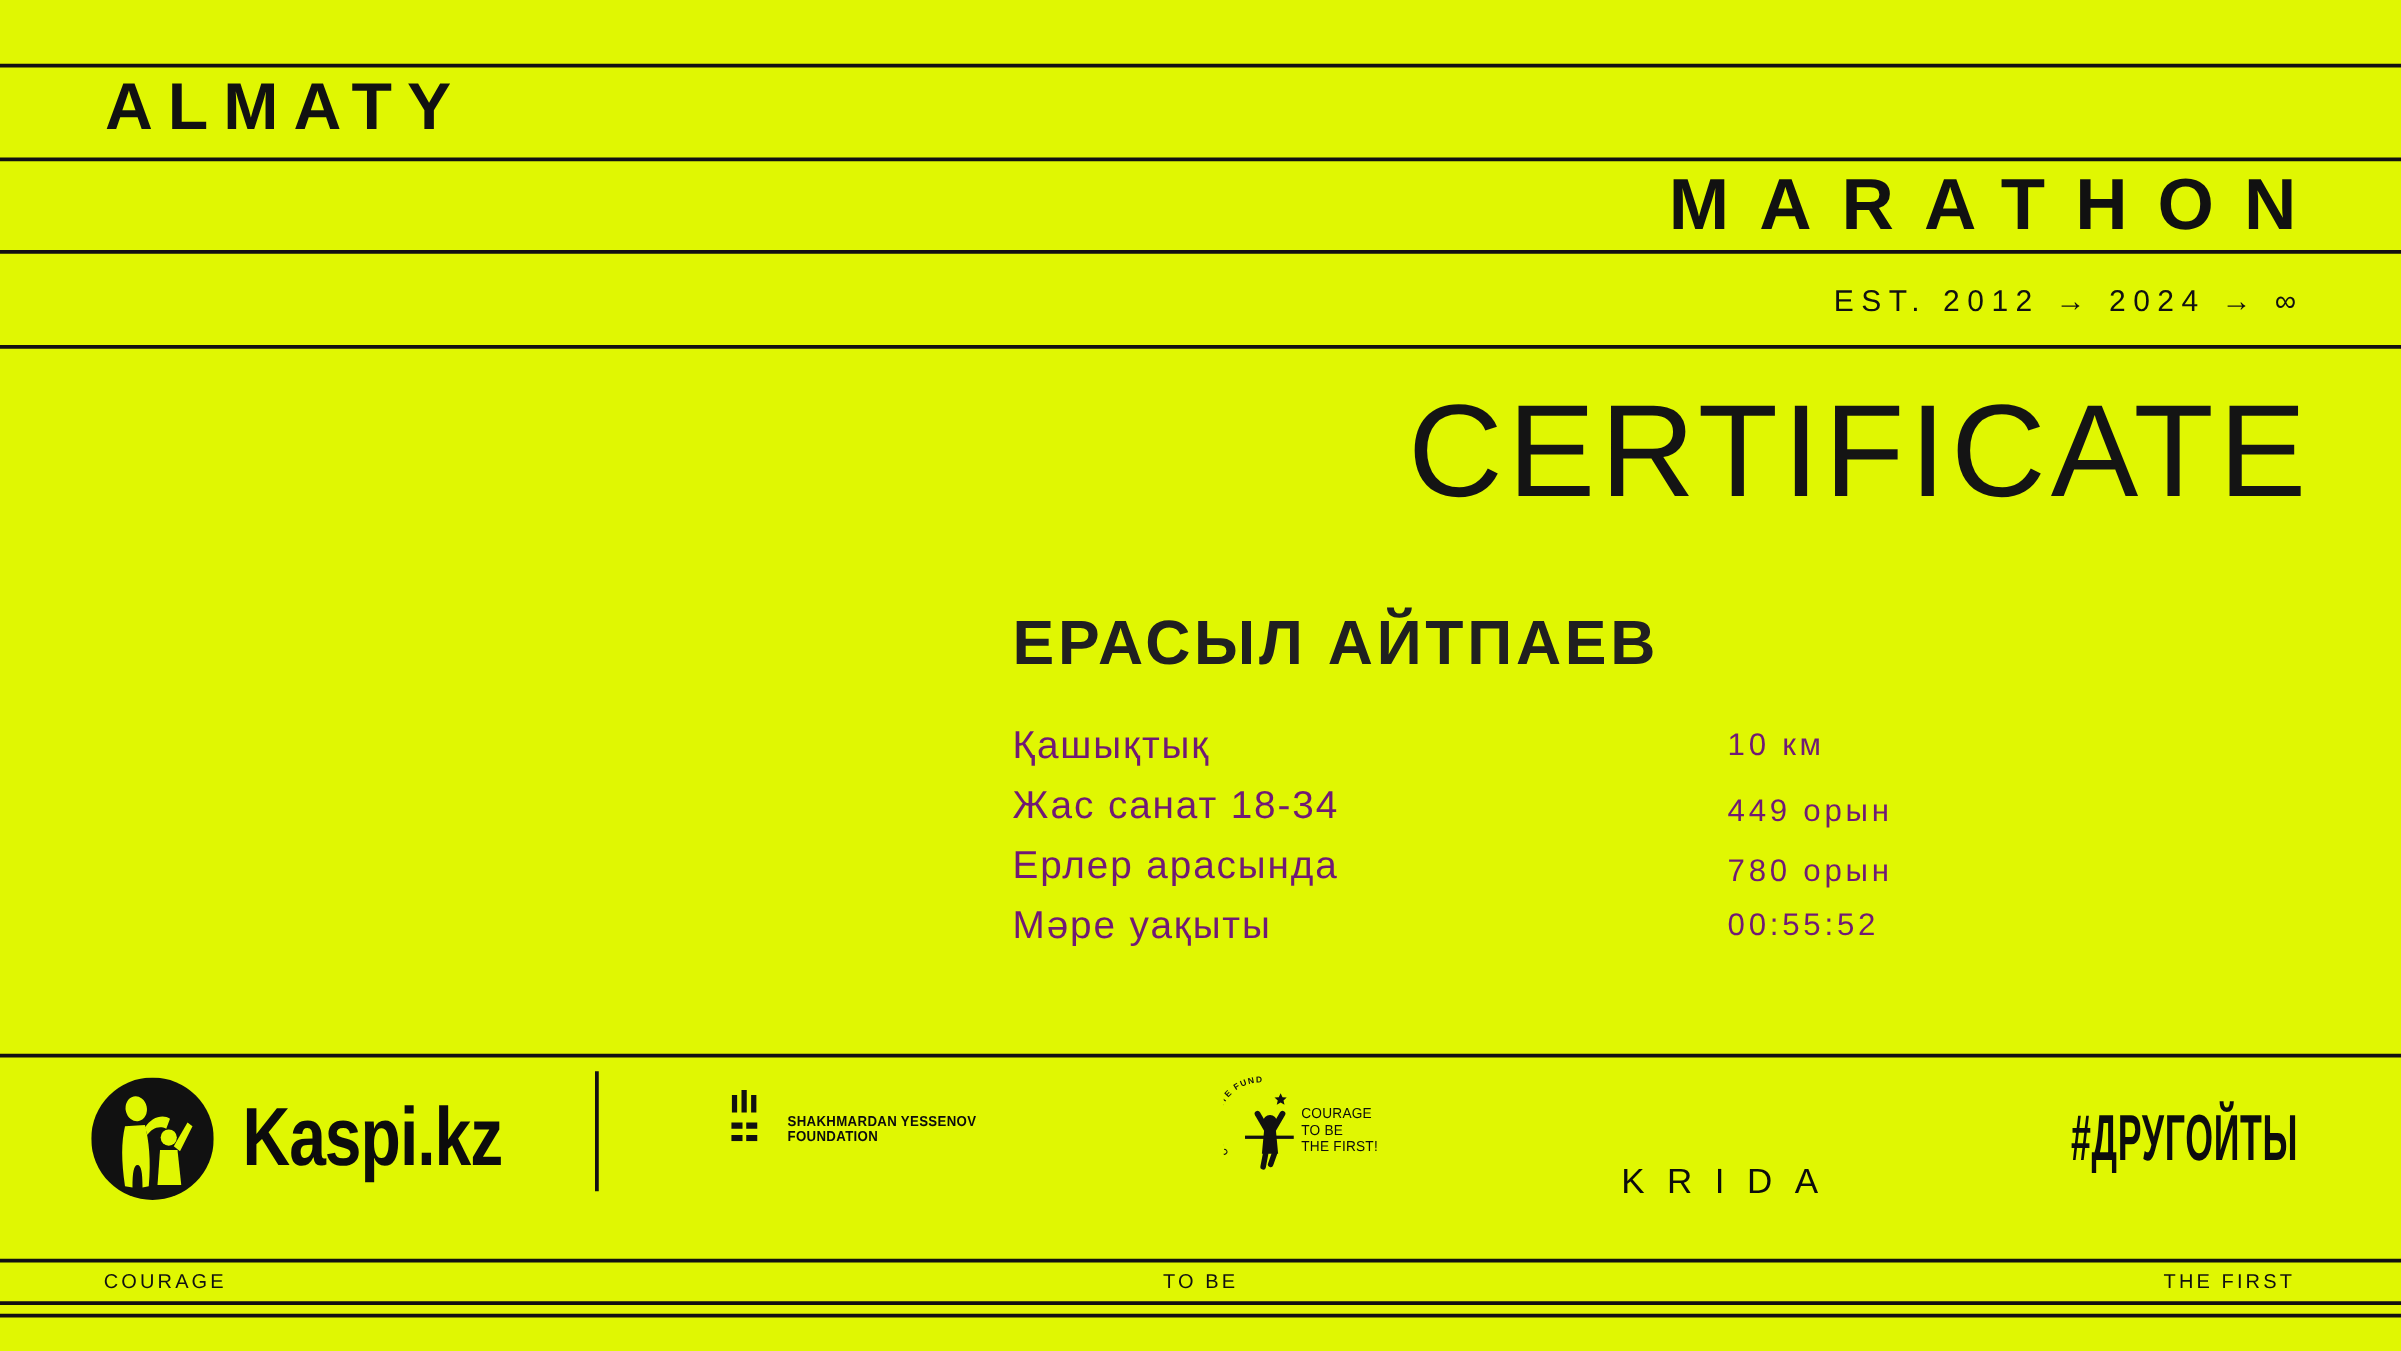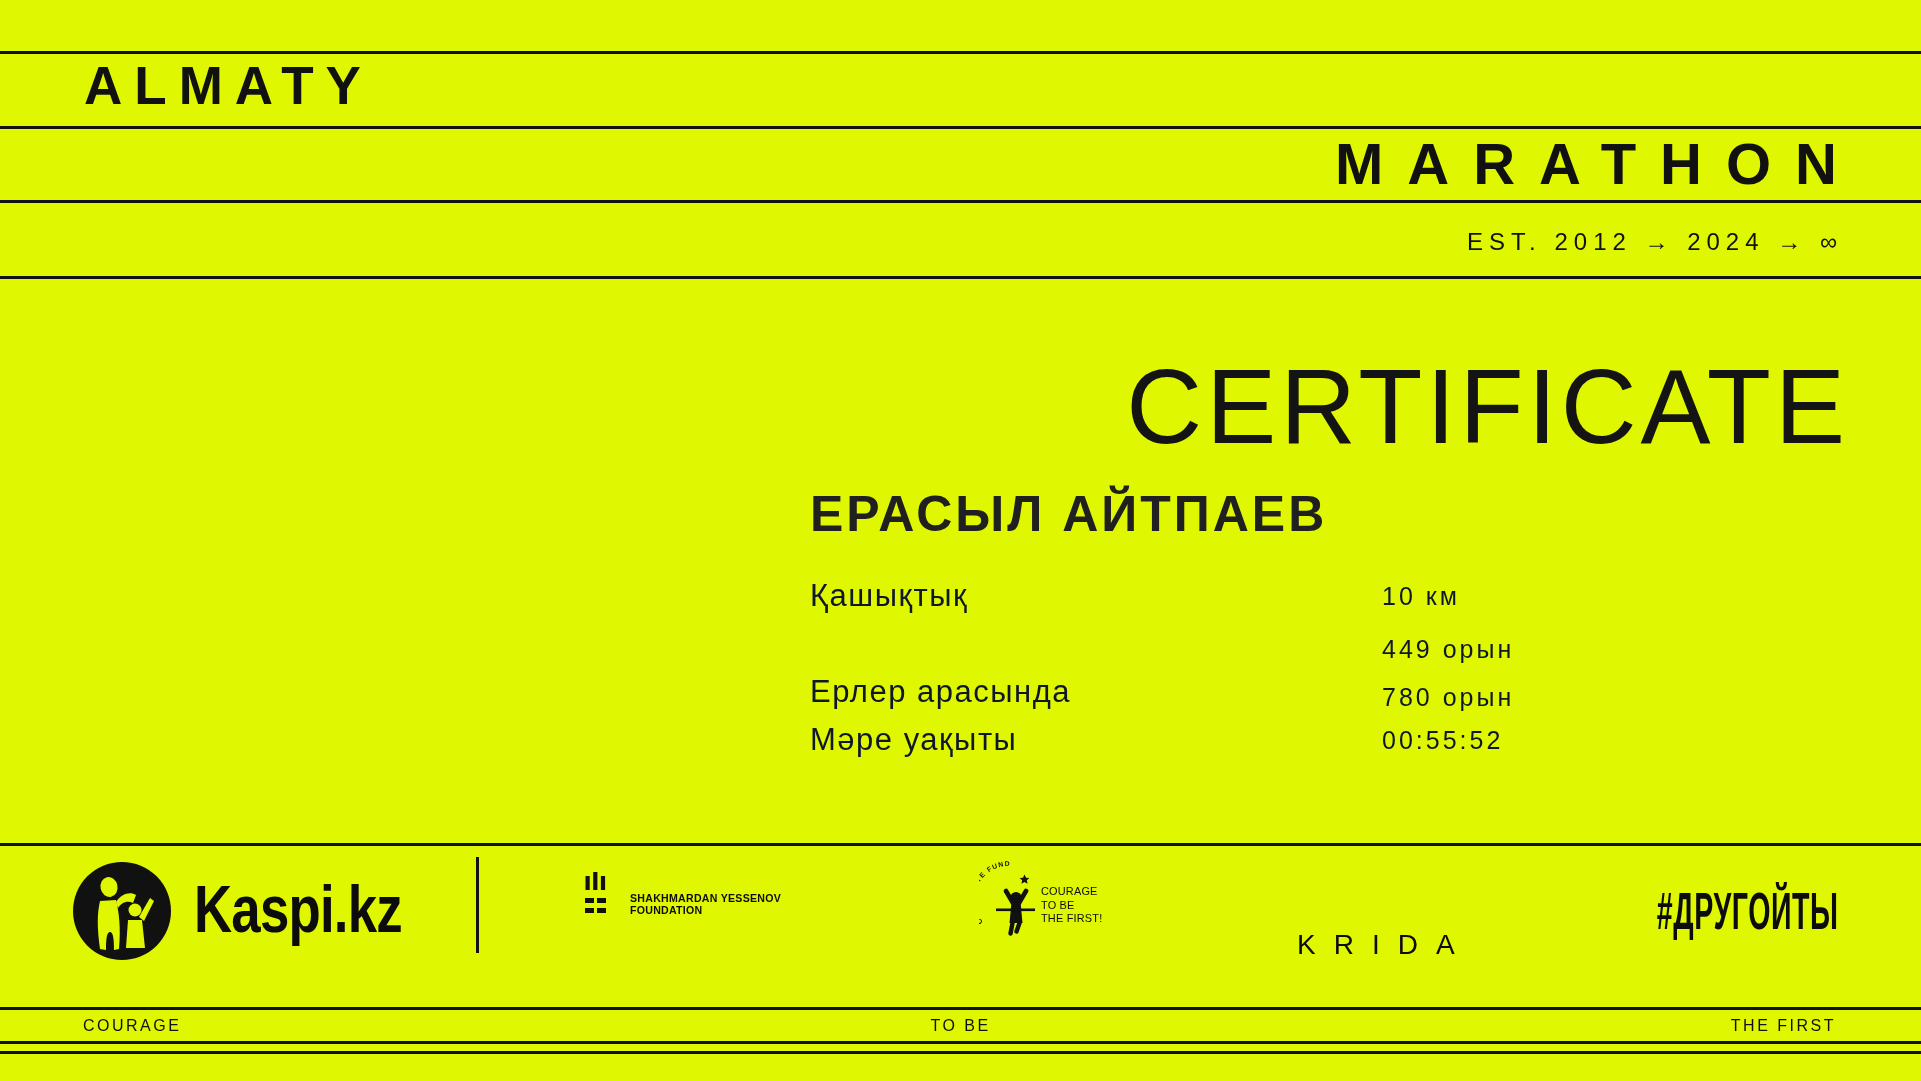--- a/index.html
+++ b/index.html
@@ -30,28 +30,28 @@
     margin-right:-24px; 
   }
   .est{
     position:absolute;right:84px;top:228px;
     font-size:24px;font-weight:500;letter-spacing:6px;line-height:28px;white-space:nowrap;
     margin-right:-6px;
   }
   .title{
     position:absolute;right:76px;top:309px;
     font-size:105px;font-weight:400;letter-spacing:4px;line-height:105px;white-space:nowrap;
-    color:#141414;margin-right:-4px;margin-top:45px;
+    color:#141414;margin-right:-4px;
   }
   .pname{
     position:absolute;left:810px;top:492px;
     font-size:50px;font-weight:700;letter-spacing:3px;line-height:44px;white-space:nowrap;
     color:#202020;
   }
-  .results{position:absolute;left:810px;top:576px;width:820px;color:#0f172a;}
+  .results{position:absolute;left:810px;top:576px;width:820px;color:#701a75;}
   .rrow{position:relative;height:40px;margin-bottom:8px;}
   .rlabel{
     position:absolute;left:0;top:0;
     font-size:31px;font-weight:400;letter-spacing:1.5px;line-height:40px;white-space:nowrap;
   }
   .rvalue{
     position:absolute;left:572px;top:0;
     font-size:25px;font-weight:400;letter-spacing:3px;line-height:40px;white-space:nowrap;
   }
   .rrow:nth-child(2) .rvalue,
@@ -115,20 +115,21 @@
   <div class="title">CERTIFICATE</div>
 
   <div class="pname">ЕРАСЫЛ АЙТПАЕВ</div>
 
   <div class="results">
     <div class="rrow">
       <span class="rlabel">Қашықтық</span>
       <span class="rvalue">10 км</span>
     </div>
     <div class="rrow">
+      <span class="rlabel">Жас санат 18-34</span>
       <span class="rvalue">449 орын</span>
     </div>
     <div class="rrow">
       <span class="rlabel">Ерлер арасында</span>
       <span class="rvalue">780 орын</span>
     </div>
     <div class="rrow">
       <span class="rlabel">Мәре уақыты</span>
       <span class="rvalue">00:55:52</span>
     </div>

